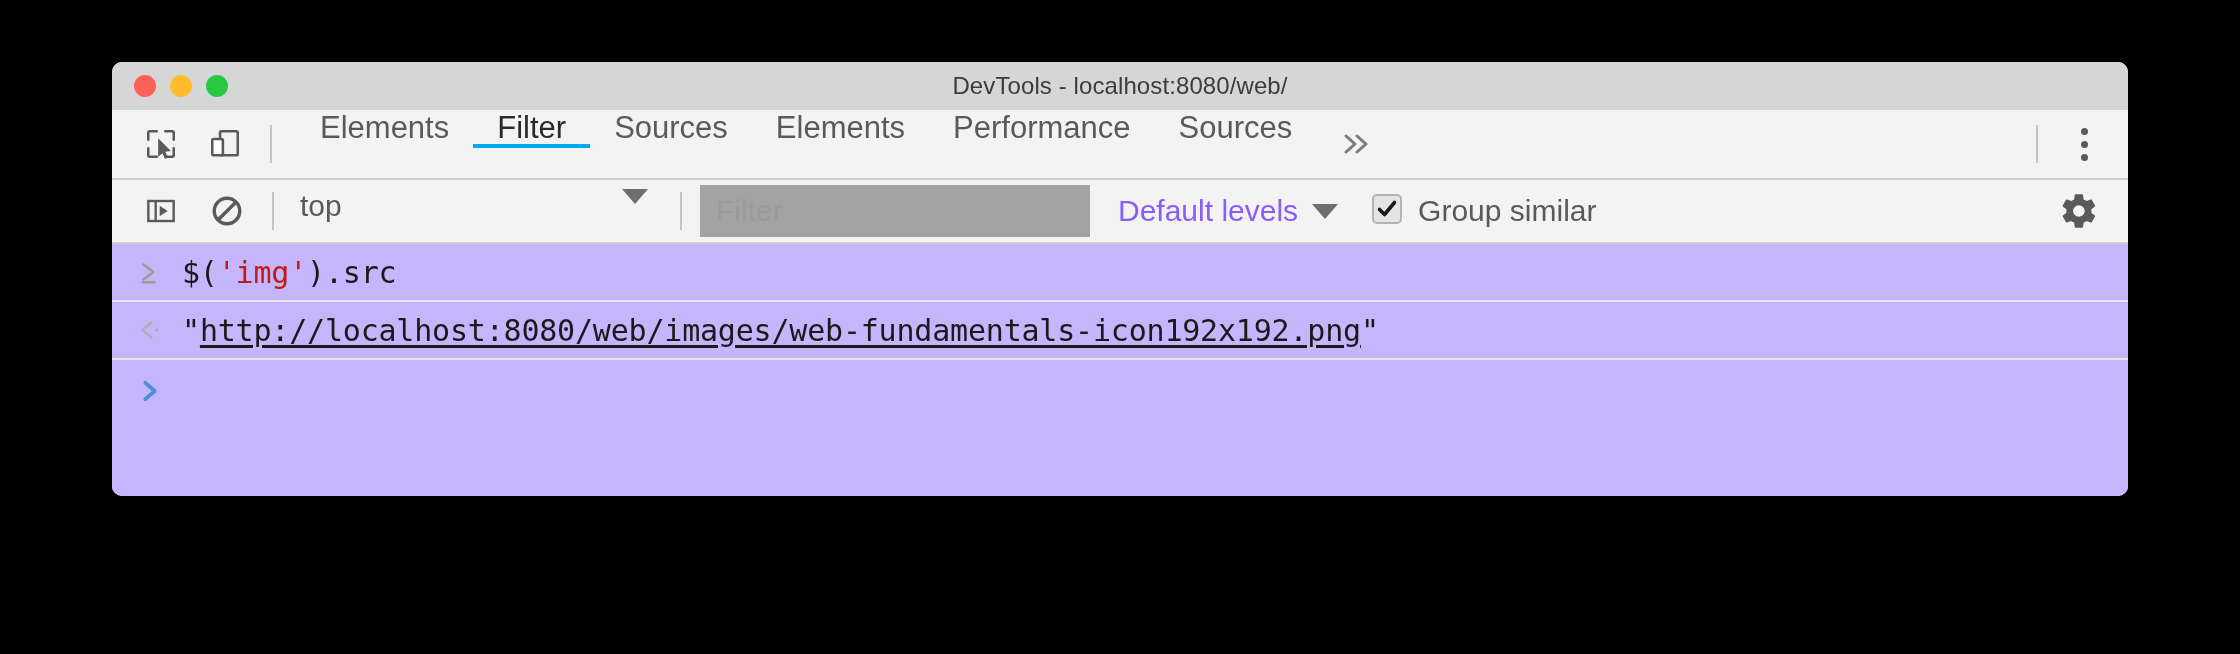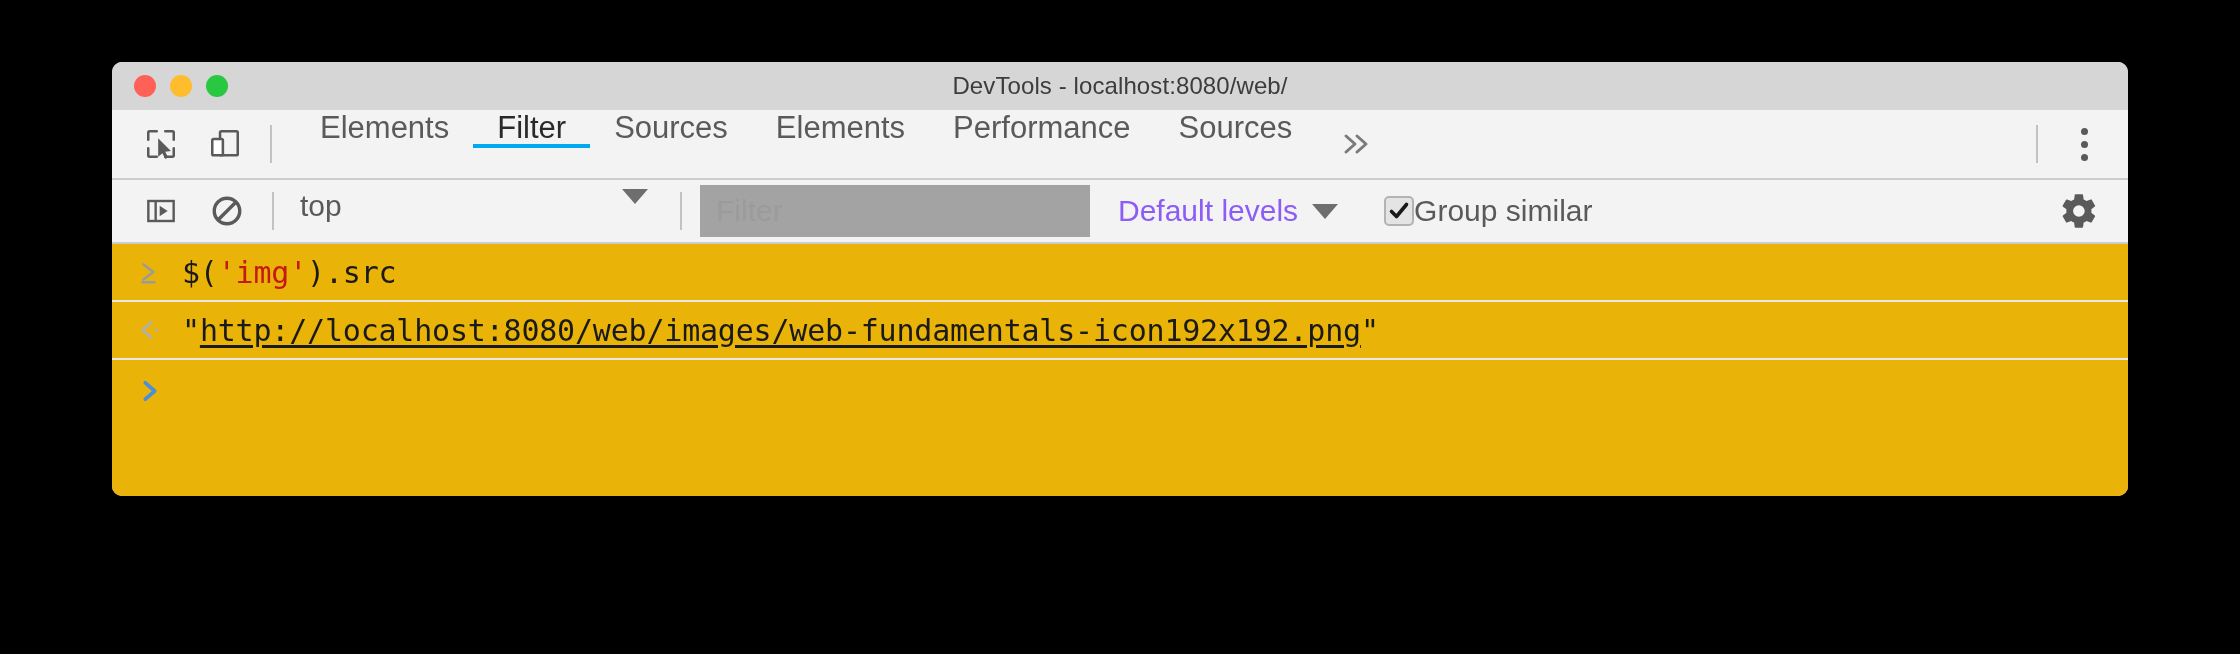--- a/index.html
+++ b/index.html
@@ -198,22 +198,22 @@
   }
   #levels-label {
     font-size: 30px;
     color: #8b5cf6;
     font-family: "Liberation Sans", sans-serif;
   }
   #levels-selector .tri-down { margin-left: 0; }
 
   #group-similar {
     display: flex;
-    align-items: center;
-    margin-left: 46px;
+    gap: 16px;
+    margin-left: 34px;
     cursor: pointer;
   }
   #group-similar-checkbox {
     width: 30px; height: 30px;
     border-radius: 5px;
     background: #e4e4e4;
     border: 2px solid #b3b3b3;
     display: flex;
     align-items: center;
     justify-content: center;
@@ -227,21 +227,21 @@
     margin-left: auto;
     margin-right: 22px;
     width: 54px; height: 54px;
     display: flex; align-items: center; justify-content: center;
     cursor: pointer;
   }
 
   
   #console-body {
     flex: 1 1 auto;
-    background: #eab308;
+    background: #c4b5fd;
     display: flex;
     flex-direction: column;
     overflow: hidden;
   }
   .console-row {
     display: flex;
     align-items: center;
     min-height: 58px;
     border-bottom: 2px solid #e8e8e8;
     padding-left: 24px;

